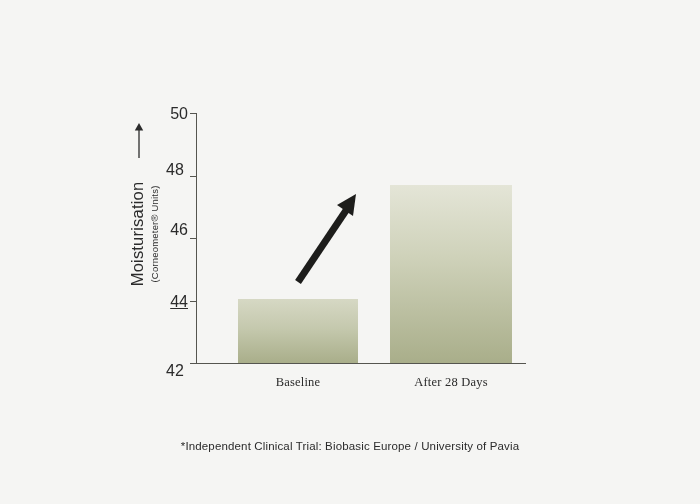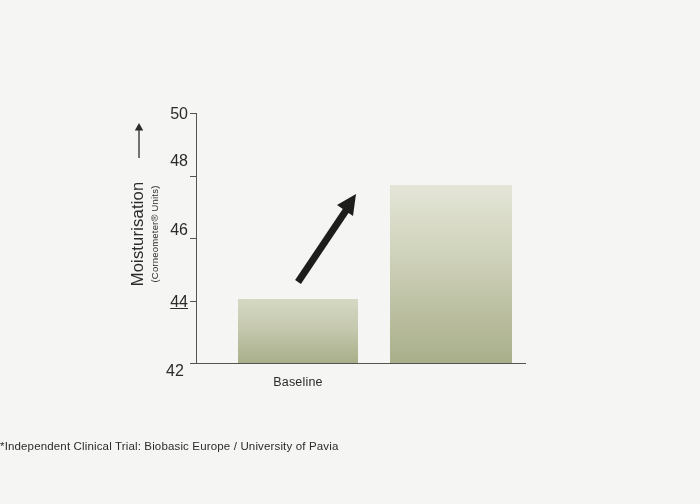--- a/index.html
+++ b/index.html
@@ -112,39 +112,40 @@
     background: linear-gradient(to bottom, #e4e5d7 0%, #cfd2ba 40%, #a9ae8a 100%);
   }
 
   .cat-label {
     position: absolute;
     top: 262px;
     font-size: 12.5px;
     color: #2b2b2b;
     text-align: center;
     letter-spacing: 0.2px;
+    font-family: Liberation Serif, serif;
   }
 
   
   .big-arrow {
     position: absolute;
     left: 290px;
     top: 190px;
     width: 80px;
     height: 100px;
     pointer-events: none;
   }
 
   
   .footnote {
     position: absolute;
     left: 0;
     top: 440px;
     width: 700px;
-    text-align: left;
+    text-align: center;
     font-size: 11.5px;
     color: #2b2b2b;
     letter-spacing: 0.15px;
   }
 </style>
 </head>
 <body>
 
 <div class="chart-wrap">
 
@@ -168,27 +169,28 @@
 
     <div class="tick" style="top:250px;"></div>
     <div class="tick" style="top:187.5px;"></div>
     <div class="tick" style="top:125px;"></div>
     <div class="tick" style="top:62.5px;"></div>
     <div class="tick" style="top:0px;"></div>
 
     <div class="ytick-label" style="top:257px;text-align:center;">42</div>
     <div class="ytick-label" style="top:187.5px;text-decoration:underline;">44</div>
     <div class="ytick-label" style="top:116px;">46</div>
-    <div class="ytick-label" style="top:47px;">48</div>
+    <div class="ytick-label" style="top:56px;text-align:center;">48</div>
     <div class="ytick-label" style="top:0px;">50</div>
 
     <div class="bar bar-1" style="left:42px; width:120px; height:64px;"></div>
     <div class="bar bar-2" style="left:194px; width:122px; height:178px;"></div>
 
     <div class="cat-label" style="left:42px; width:120px;">Baseline</div>
+    <div class="cat-label" style="left:194px; width:122px;">After 28 Days</div>
   </div>
 
   <div class="big-arrow">
     <svg width="80" height="100" viewBox="0 0 80 100">
       <line x1="8" y1="92" x2="57" y2="19" stroke="#1d1d1b" stroke-width="7" stroke-linecap="butt"></line>
       <path d="M66 4 L63 26 L47 15 Z" fill="#1d1d1b"></path>
     </svg>
   </div>
 
   <div class="footnote">*Independent Clinical Trial: Biobasic Europe / University of Pavia</div>

